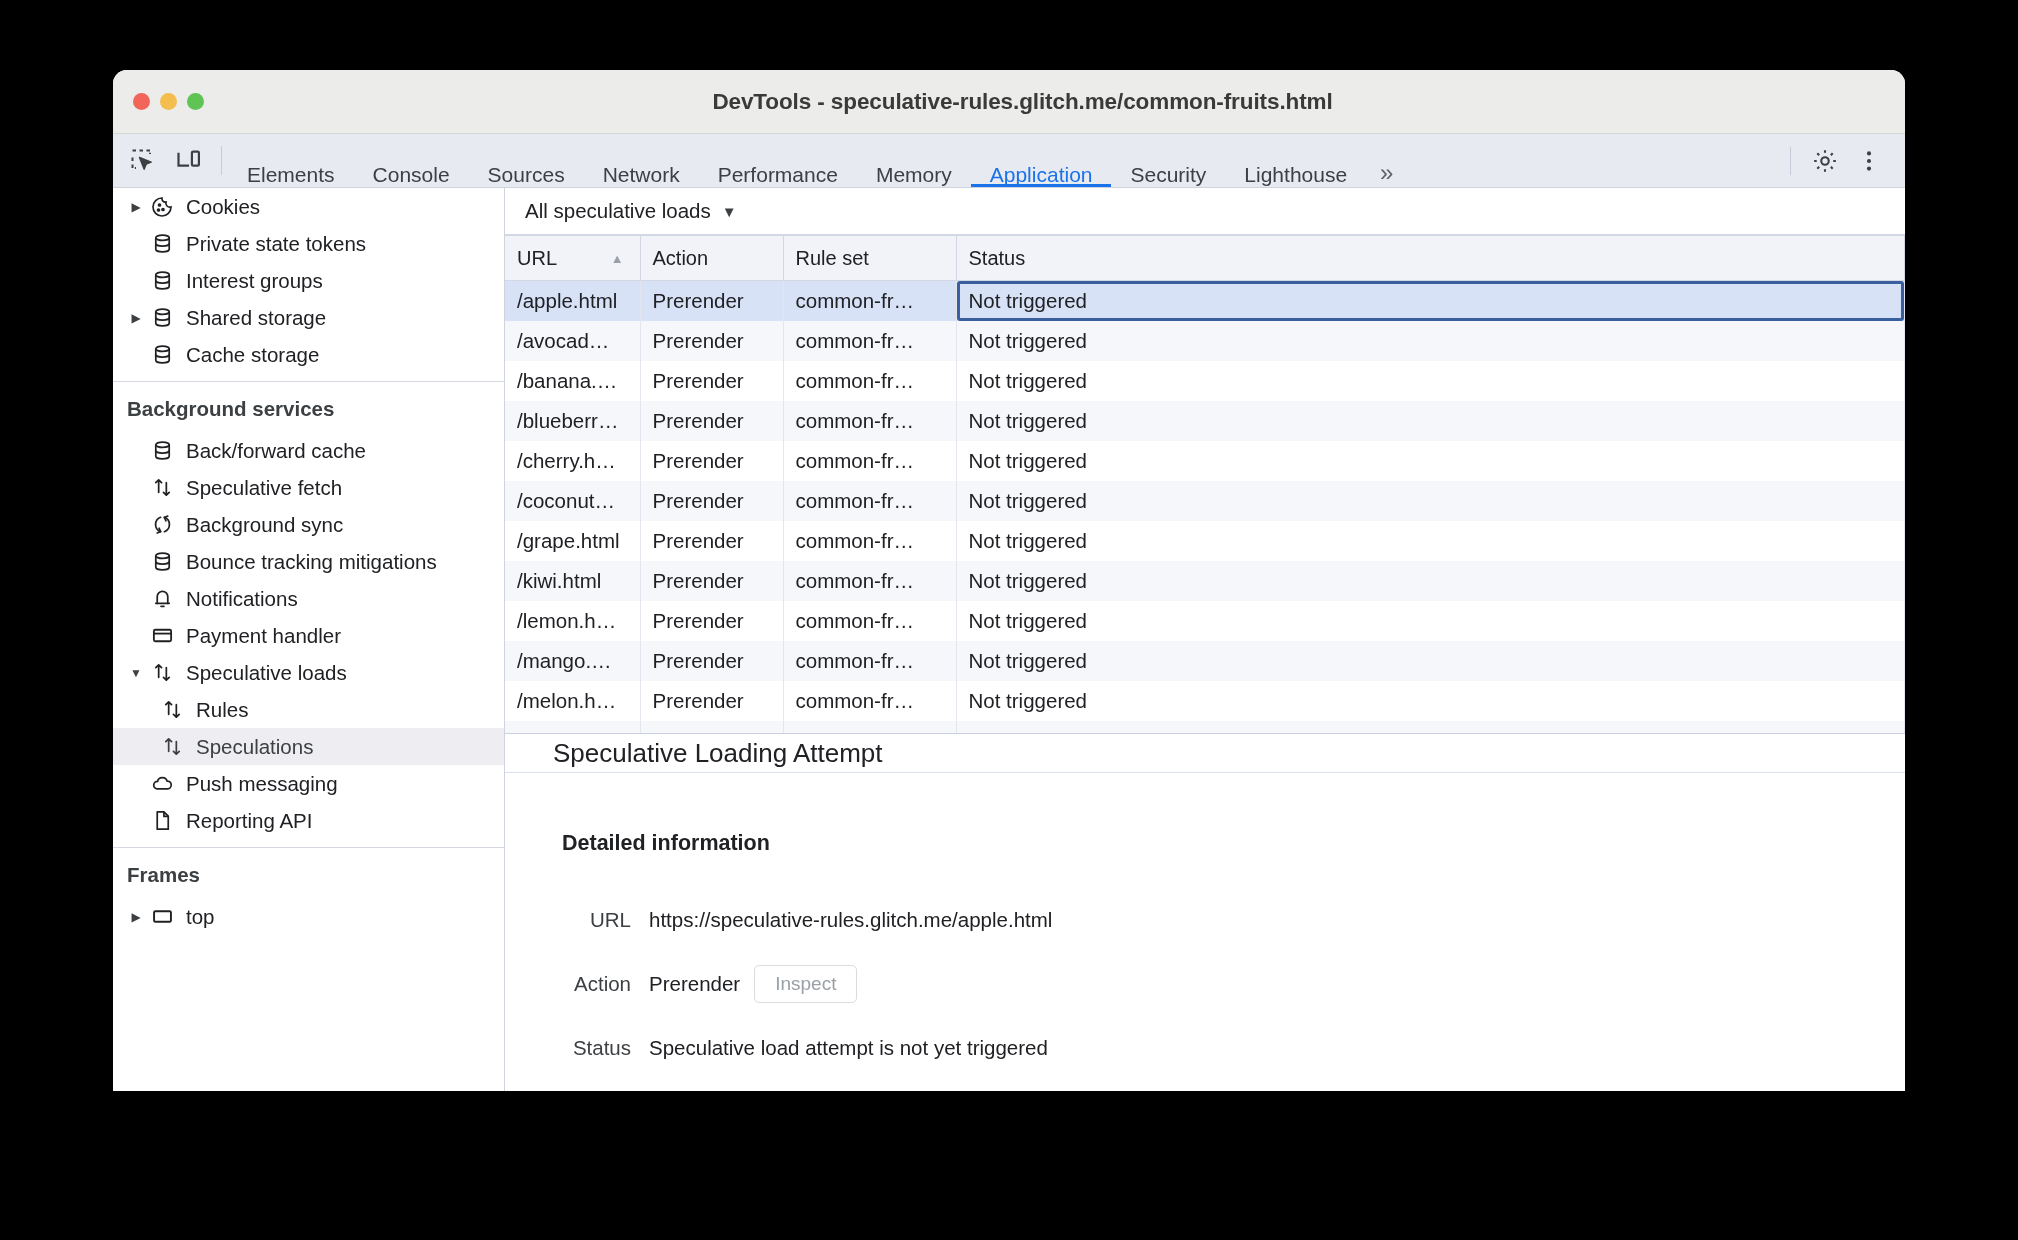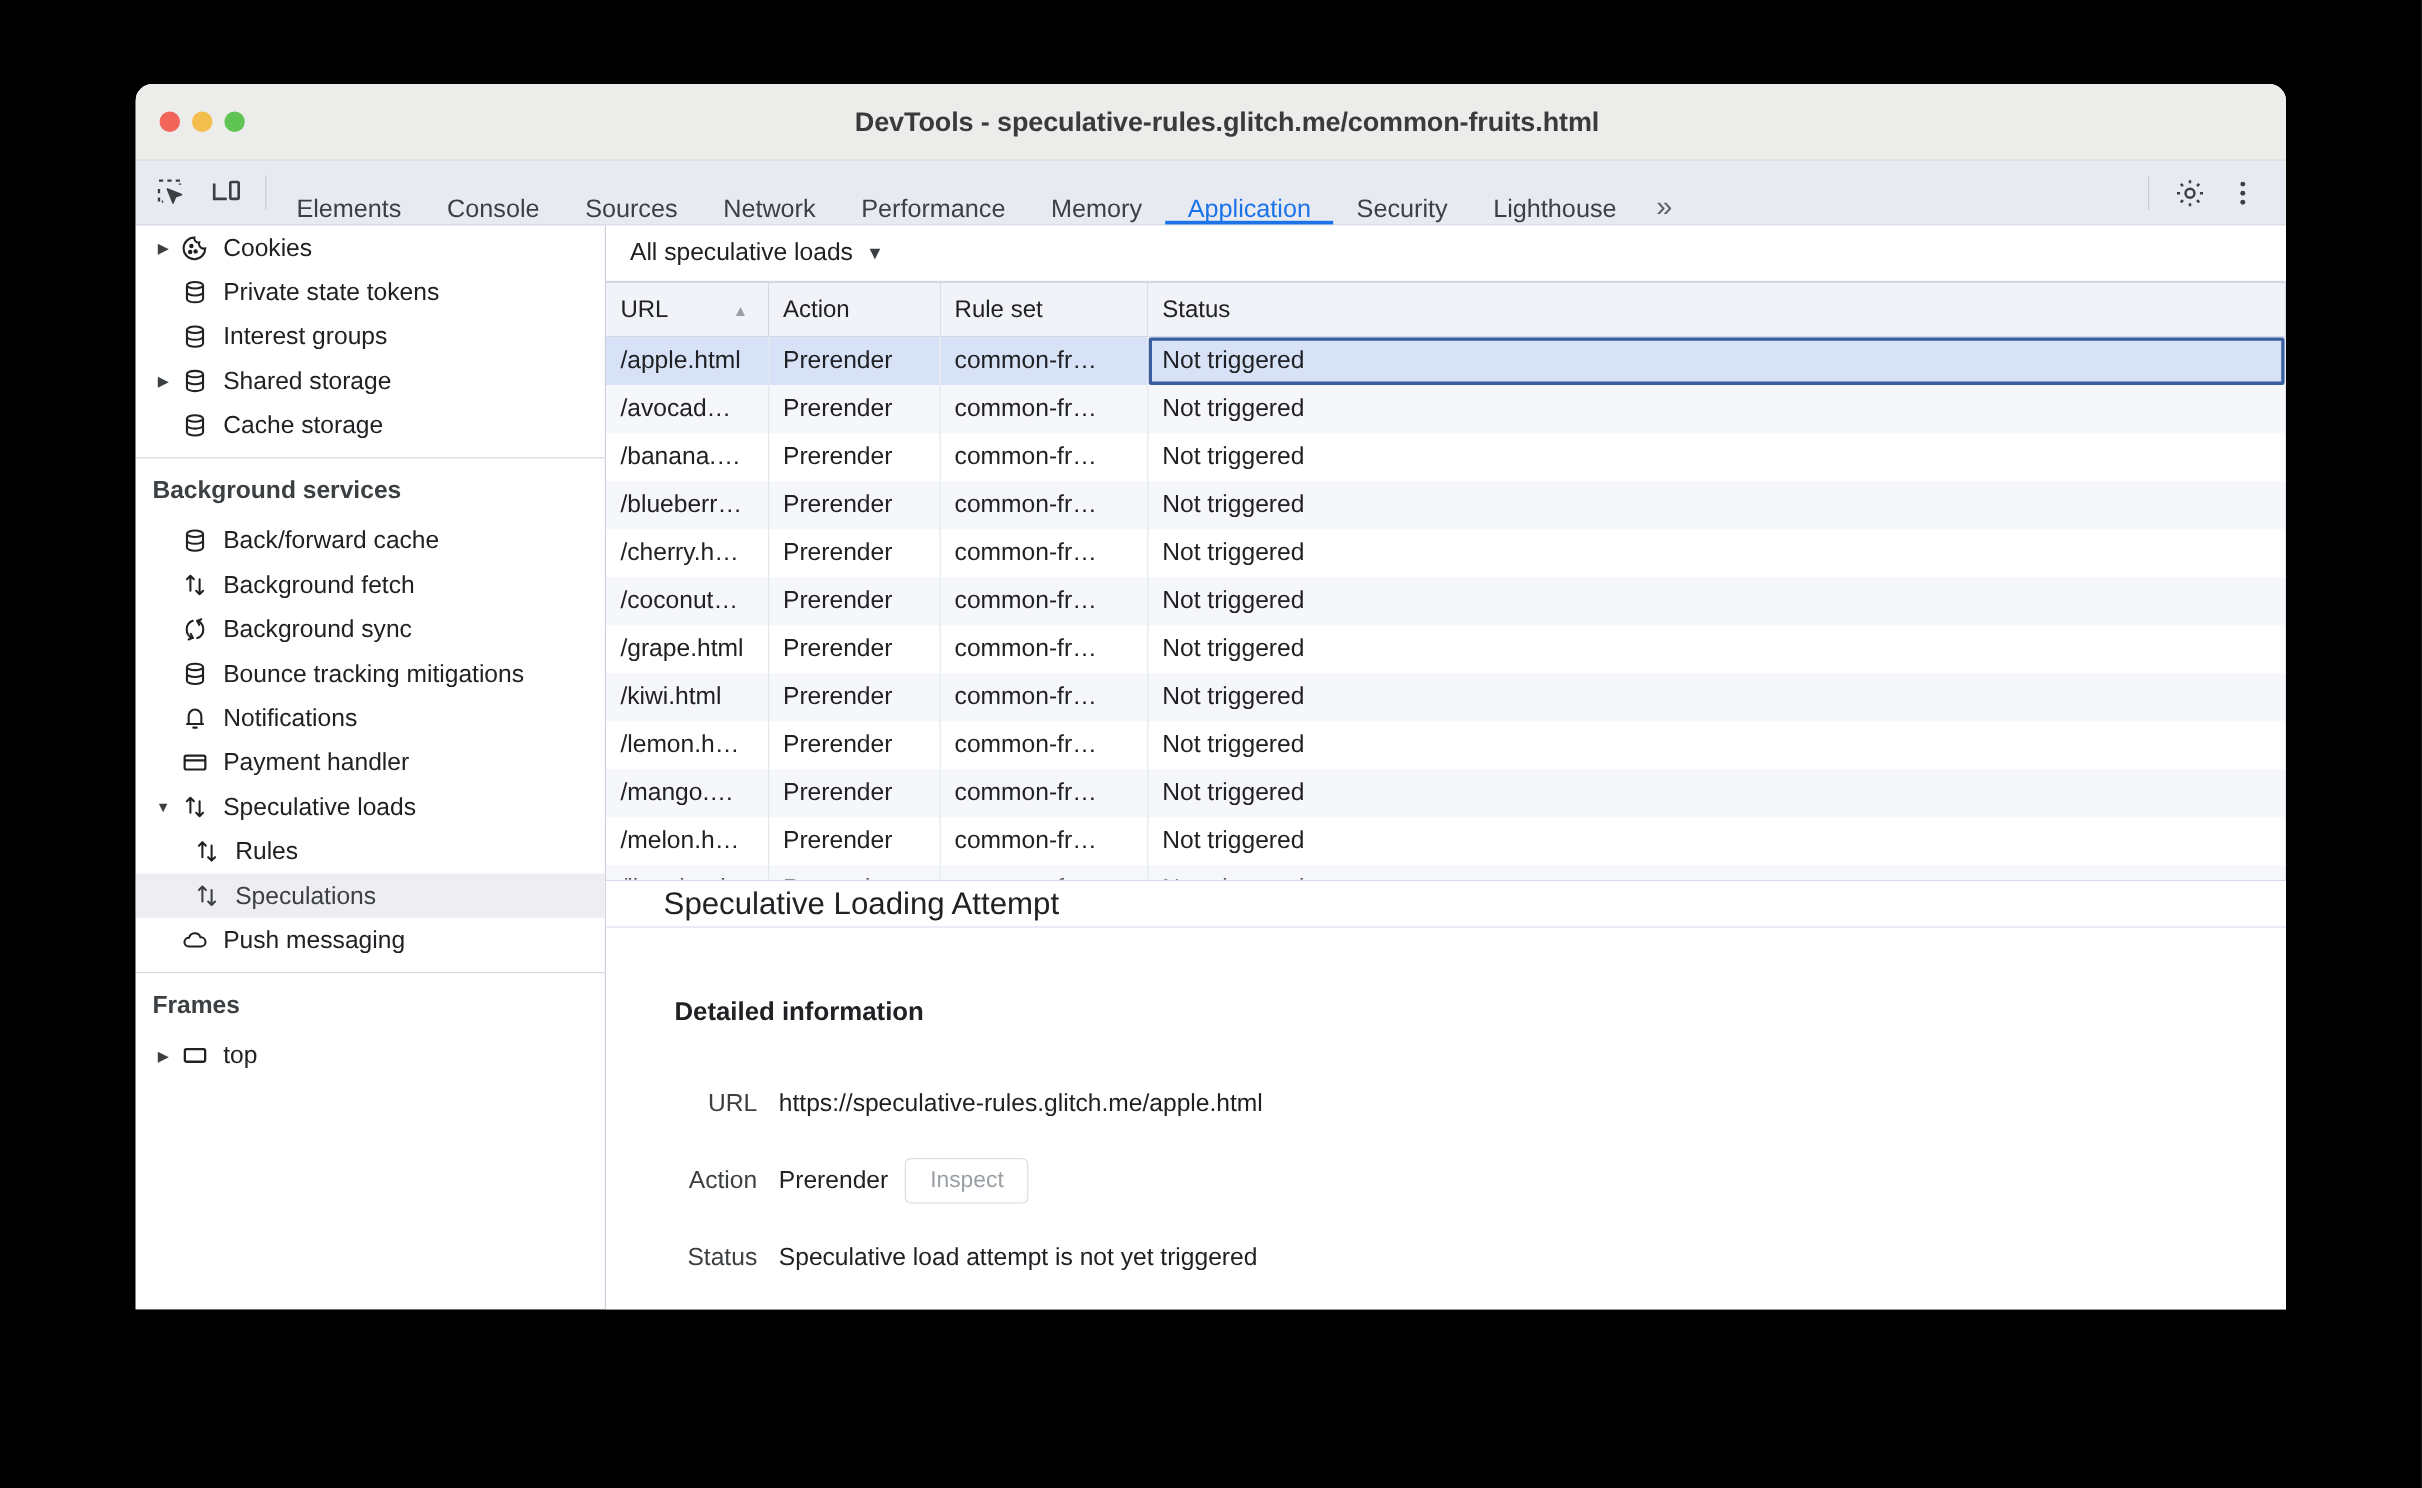--- a/index.html
+++ b/index.html
@@ -352,21 +352,21 @@
         </div>
 
         <div class="side-row indent-1">
           <span class="twisty empty">▶</span>
           <span class="side-ico">
             <svg width="23" height="23" viewBox="0 0 24 24" fill="none" stroke="#202124" stroke-width="1.8" stroke-linecap="round" stroke-linejoin="round">
               <path d="M8 17V4M5 7l3-3 3 3"></path>
                 <path d="M16 7v13M13 17l3 3 3-3"></path>
             </svg>
           </span>
-          <span class="side-label">Background fetch</span>
+          <span class="side-label">Speculative fetch</span>
         </div>
 
         <div class="side-row indent-1">
           <span class="twisty empty">▶</span>
           <span class="side-ico">
             <svg width="23" height="23" viewBox="0 0 24 24" fill="none" stroke="#202124" stroke-width="1.8" stroke-linecap="round">
               <path d="M14 4.5a8 8 0 0 1 0 15"></path>
                 <path d="M17.5 3.2 14 4.7l1.6 3.4"></path>
               <path d="M10 19.5a8 8 0 0 1 0-15"></path>
                 <path d="M6.5 20.8 10 19.3l-1.6-3.4"></path>
@@ -445,20 +445,30 @@
         <div class="side-row indent-1">
           <span class="twisty empty">▶</span>
           <span class="side-ico">
             <svg width="23" height="23" viewBox="0 0 24 24" fill="none" stroke="#202124" stroke-width="1.8" stroke-linecap="round">
               <path d="M6.5 17.5a3.8 3.8 0 0 1 .3-7.6 5.2 5.2 0 0 1 10-.4 3.9 3.9 0 0 1 .6 8z"></path>
             </svg>
           </span>
           <span class="side-label">Push messaging</span>
         </div>
 
+        <div class="side-row indent-1">
+          <span class="twisty empty">▶</span>
+          <span class="side-ico">
+            <svg width="23" height="23" viewBox="0 0 24 24" fill="none" stroke="#202124" stroke-width="1.8" stroke-linejoin="round">
+              <path d="M6.5 3h7l4.5 4.5V21h-11.5z"></path>
+                <path d="M13.5 3v4.8h4.4"></path>
+            </svg>
+          </span>
+          <span class="side-label">Reporting API</span>
+        </div>
 
         <div class="side-divider"></div>
 
         <div class="section-title">Frames</div>
 
         <div class="side-row indent-1">
           <span class="twisty">▶</span>
           <span class="side-ico">
             <svg width="23" height="23" viewBox="0 0 24 24" fill="none" stroke="#202124" stroke-width="2">
               <rect x="3.2" y="6.5" width="17.6" height="11" rx="1.4"></rect>

